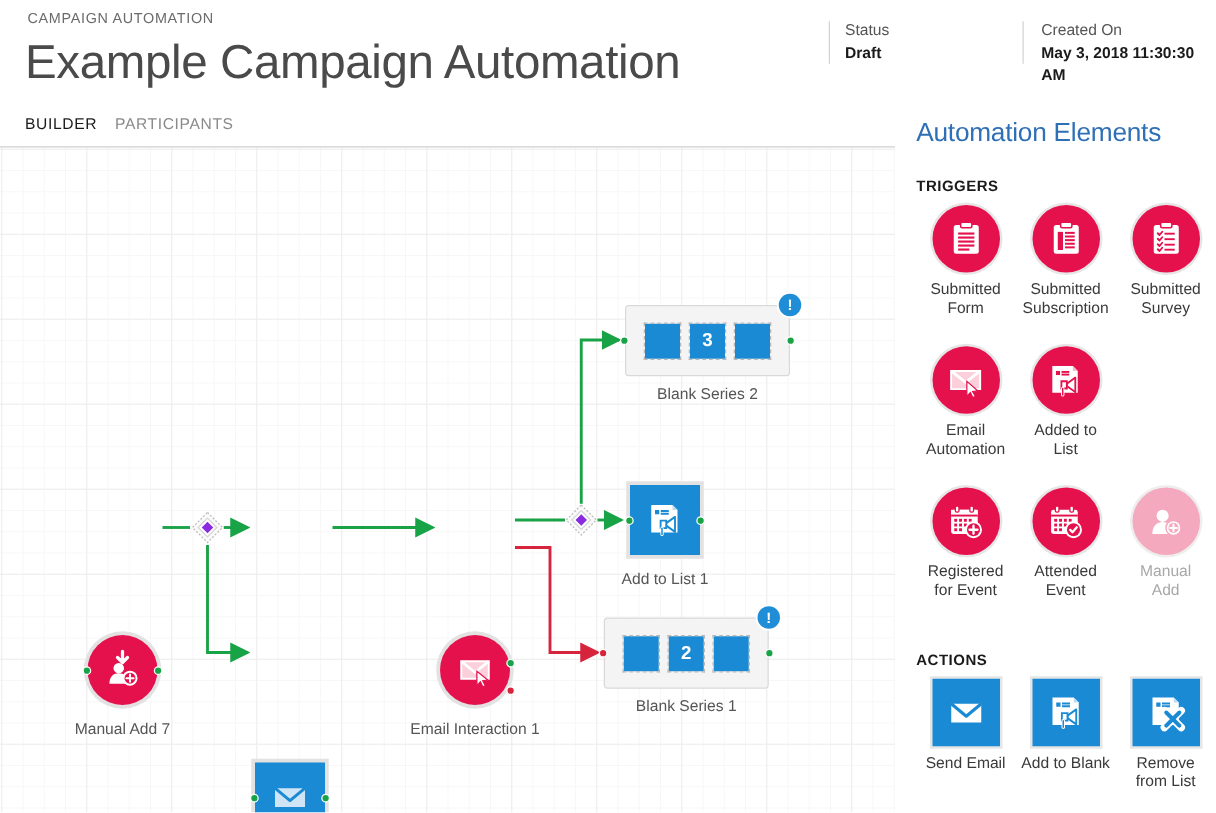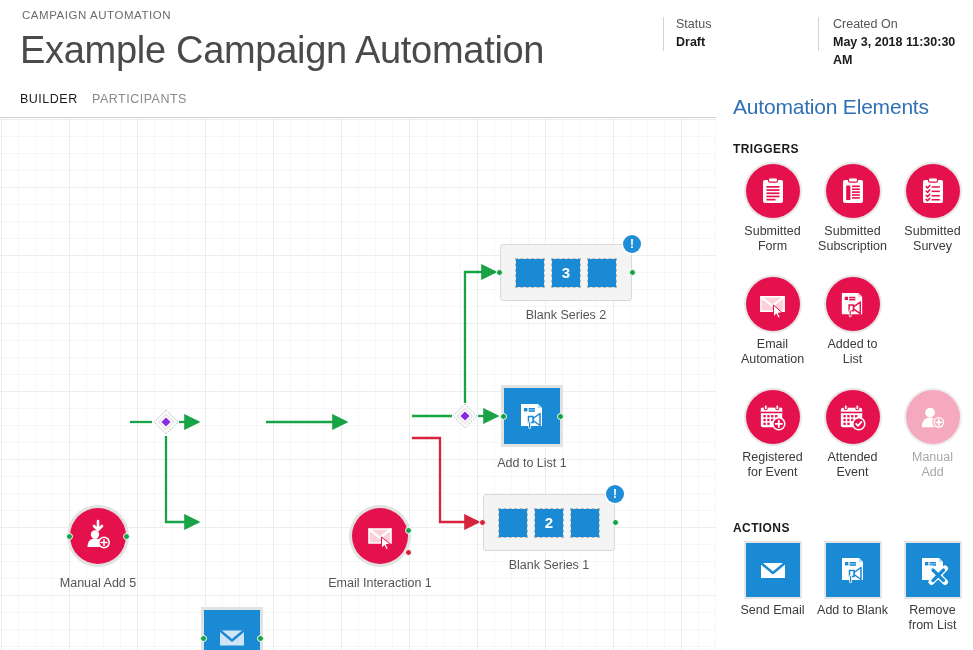--- a/index.html
+++ b/index.html
@@ -198,21 +198,21 @@
           <path d="M17 2 L17 9 M13 7 L17 11 L21 7" stroke="#fff" stroke-width="2.6" fill="none" stroke-linecap="round" stroke-linejoin="round"></path>
           <circle cx="14" cy="15.5" r="4.2" fill="#fff"></circle>
           <path d="M6.5 28 C6.5 22 10 19.6 14 19.6 C18 19.6 21.5 22 21.5 28 Z" fill="#fff"></path>
           <circle cx="23" cy="23.5" r="6" fill="#fff"></circle>
           <circle cx="23" cy="23.5" r="4.4" fill="#e5114d"></circle>
           <path d="M23 20.6 L23 26.4 M20.1 23.5 L25.9 23.5" stroke="#fff" stroke-width="1.6" stroke-linecap="round"></path>
         </svg>
       </div>
       <div class="port" style="left:-4px; top:25px;"></div>
       <div class="port" style="left:53px; top:25px;"></div>
-      <div class="node-label" style="top:68px;">Manual Add 5</div>
+      <div class="node-label" style="top:68px;">Manual Add 7</div>
     </div>
 
     <div class="gateway" style="left:153px; top:291px;">
       <svg width="26" height="26" viewBox="0 0 26 26">
         <polygon points="13,1 25,13 13,25 1,13" fill="#fafafa" stroke="#bdbdbd" stroke-width="1" stroke-dasharray="1.6 1.4"></polygon>
         <polygon points="13,5.5 20.5,13 13,20.5 5.5,13" fill="#ffffff" stroke="#d6d6d6" stroke-width="1"></polygon>
         <polygon points="13,8.4 17.6,13 13,17.6 8.4,13" fill="#8a2be2"></polygon>
       </svg>
     </div>
 

